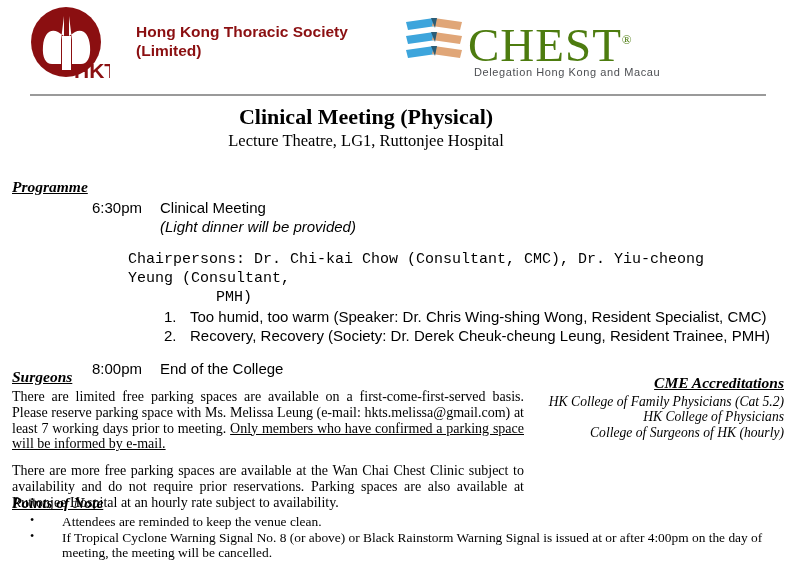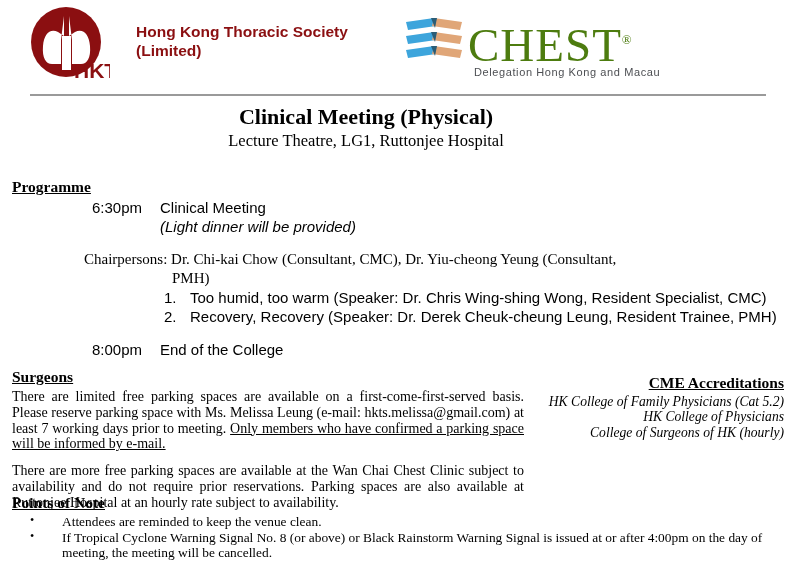--- a/index.html
+++ b/index.html
@@ -100,20 +100,21 @@
     line-height: 21px;
   }
   #meeting-venue {
     font-size: 16.5px;
     line-height: 21px;
   }
 
   
   .section-heading {
     font-weight: bold;
+    font-style: italic;
     text-decoration: underline;
     font-size: 15.5px;
   }
 
   
   #programme-section {
     position: absolute;
     left: 12px; top: 178px;
     width: 780px;
   }
@@ -134,24 +135,24 @@
   }
   .prog-body {
     margin-left: 148px;
     font-family: "Liberation Sans", sans-serif;
     font-size: 15px;
     line-height: 19px;
   }
   .prog-italic { font-style: italic; }
 
   .chair-line {
-    font-family: Liberation Serif, serif;
+    font-family: Liberation Mono, monospace;
     font-size: 15px;
     line-height: 19px;
-    margin-left: 72px;
+    margin-left: 116px;
     width: 600px;
   }
   .chair-indent { padding-left: 88px; }
 
   .numbered-item {
     position: relative;
     margin-left: 148px;
     width: 620px;
     font-family: "Liberation Sans", sans-serif;
     font-size: 15px;
@@ -278,21 +279,21 @@
 
   <div class="chair-line">Chairpersons: Dr. Chi-kai Chow (Consultant, CMC), Dr. Yiu-cheong Yeung (Consultant,</div>
   <div class="chair-line chair-indent">PMH)</div>
 
   <div class="numbered-item">
     <span class="num">1.</span>
     <span>Too humid, too warm (Speaker: Dr. Chris Wing-shing Wong, Resident Specialist, CMC)</span>
   </div>
   <div class="numbered-item">
     <span class="num">2.</span>
-    <span>Recovery, Recovery (Speaker: Dr. Derek Cheuk-cheung Leung, Resident Trainee, PMH)</span>
+    <span>Recovery, Recovery (Society: Dr. Derek Cheuk-cheung Leung, Resident Trainee, PMH)</span>
   </div>
 
   <div class="prog-gap"></div>
 
   <div class="prog-row">
     <div class="prog-time">8:00pm</div>
     <div class="prog-body">End of the College</div>
   </div>
 </div>
 

